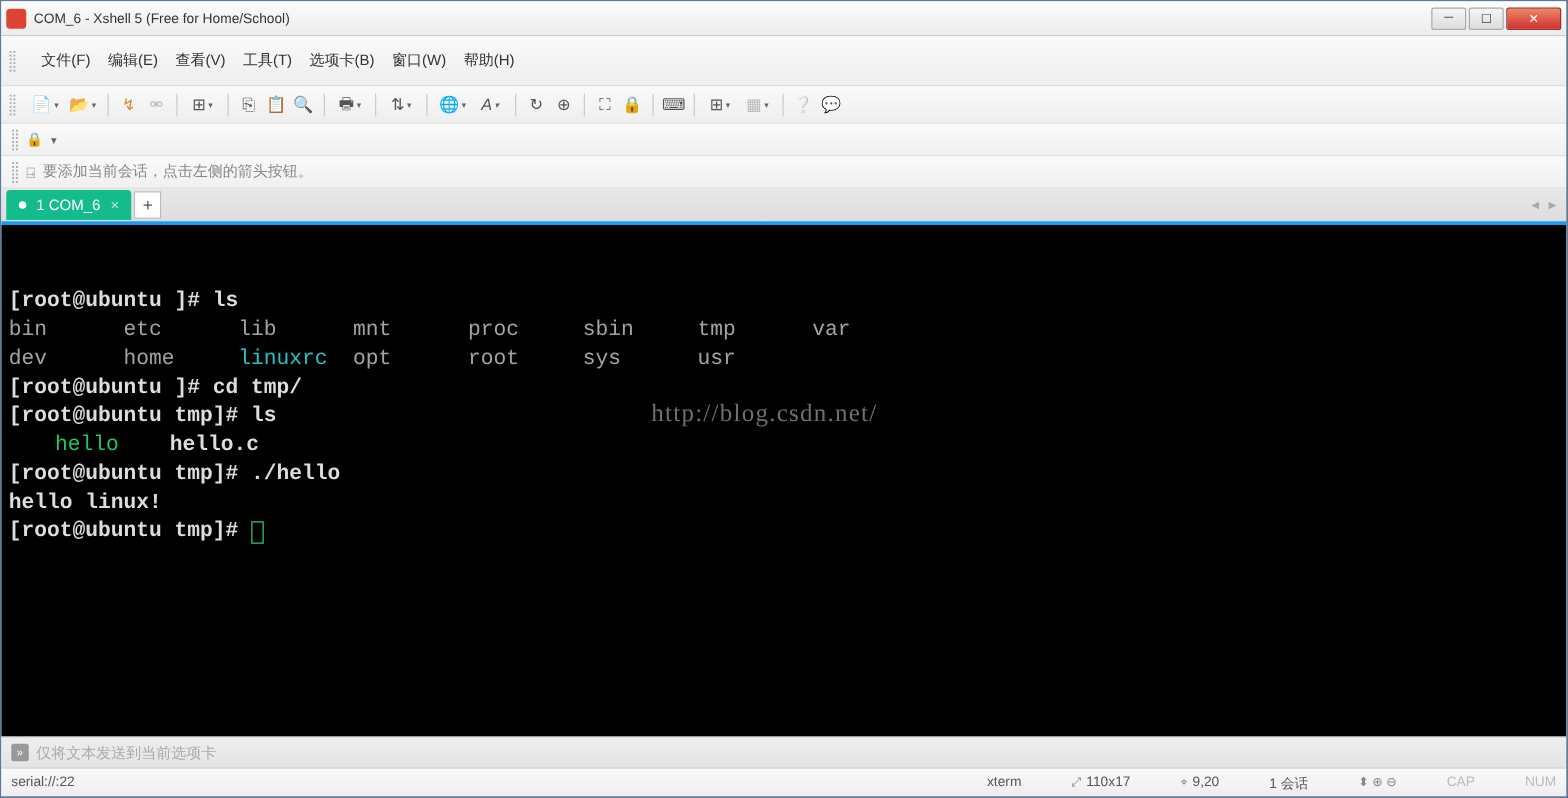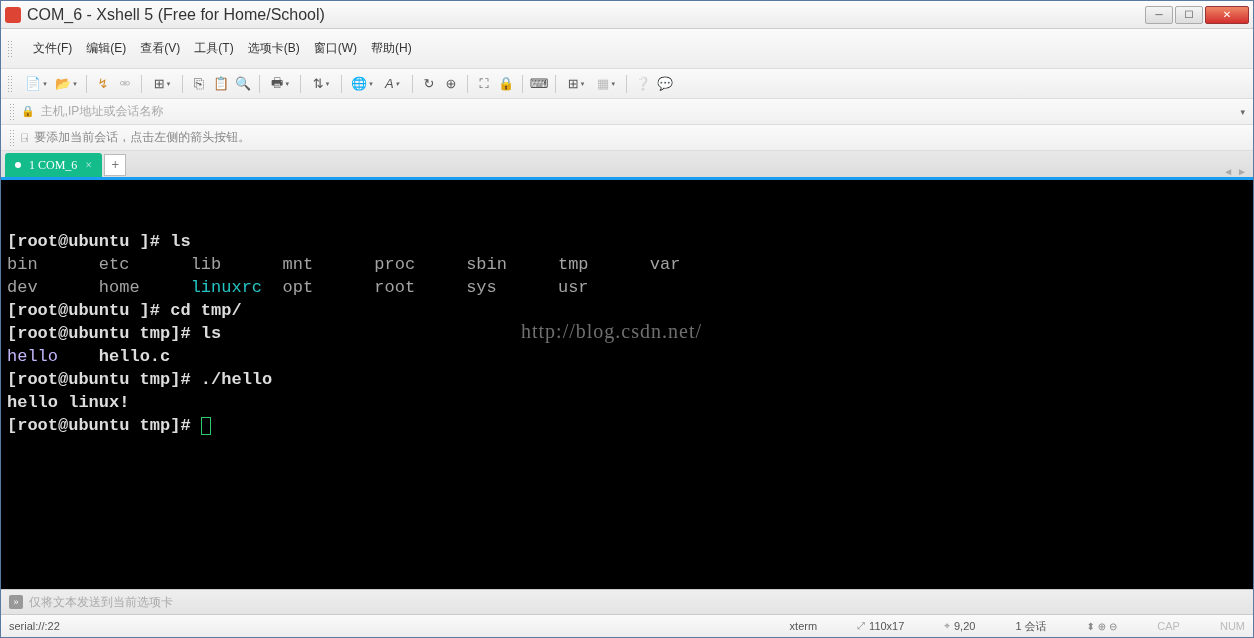--- a/index.html
+++ b/index.html
@@ -1,21 +1,21 @@
 <!DOCTYPE html>
 <html><head>
 <meta charset="utf-8">
 <style>
 * { margin: 0; padding: 0; box-sizing: border-box; }
 body { font-family: "Microsoft YaHei", Tahoma, sans-serif; font-size: 12px; background: #f0f0f0; width: 1254px; height: 638px; overflow: hidden; display: flex; flex-direction: column; border: 1px solid #5a7aa0; }
 
 
 .titlebar { height: 28px; background: linear-gradient(#fdfdfd, #ebebeb); display: flex; align-items: center; padding: 0 4px; border-bottom: 1px solid #ccc; }
 .titlebar .icon { width: 16px; height: 16px; background: #d43; border-radius: 3px; margin-right: 6px; }
-.titlebar .title { flex: 1; color: #333; font-size: 16px; }
+.titlebar .title { flex: 1; color: #333; font-size: 11px; }
 .winbtns { display: flex; gap: 2px; }
 .winbtn { width: 28px; height: 18px; background: linear-gradient(#f5f5f5,#ddd); border: 1px solid #aaa; border-radius: 2px; display: flex; align-items: center; justify-content: center; font-size: 10px; color: #444; cursor: pointer; }
 .winbtn.close { background: linear-gradient(#e86,#d32e2e); color: #fff; width: 44px; border-color: #933; }
 
 
 .menubar { height: 40px; background: linear-gradient(#fafafa,#eee); display: flex; align-items: center; padding: 0 6px; border-bottom: 1px solid #ddd; gap: 14px; }
 .menubar span { color: #333; cursor: pointer; }
 
 
 .toolbar { height: 30px; background: linear-gradient(#fafafa,#eee); display: flex; align-items: center; padding: 0 6px; border-bottom: 1px solid #ddd; gap: 4px; }
@@ -29,34 +29,34 @@
 .grip { width: 6px; height: 18px; background-image: radial-gradient(#aaa 1px, transparent 1px); background-size: 3px 3px; margin-right: 6px; }
 .addrbar .lock { color: #aaa; font-size: 11px; margin-right: 6px; }
 .addrbar .placeholder { color: #aaa; flex: 1; }
 .addrbar .arrow { color: #666; font-size: 9px; }
 
 
 .hintbar { height: 26px; background: linear-gradient(#fafafa,#f0f0f0); display: flex; align-items: center; padding: 0 8px; border-bottom: 1px solid #ddd; color: #888; }
 .hintbar .hicon { margin-right: 6px; color: #888; }
 
 
-.tabbar { height: 26px; background: linear-gradient(#e8e8e8,#ddd); display: flex; align-items: flex-end; padding: 0 4px; font-family: Liberation Serif, serif; }
+.tabbar { height: 26px; background: linear-gradient(#e8e8e8,#ddd); display: flex; align-items: center; padding: 0 4px; }
 .tab { height: 24px; background: #14bc8b; color: #fff; display: flex; align-items: center; padding: 0 10px; border-radius: 3px 3px 0 0; font-size: 12px; gap: 8px; cursor: pointer; }
 .tab .dot { width: 6px; height: 6px; background: #fff; border-radius: 50%; }
 .tab .tclose { color: rgba(255,255,255,0.7); font-size: 12px; cursor: pointer; }
 .tab-add { width: 22px; height: 22px; background: #fff; border: 1px solid #bbb; display: flex; align-items: center; justify-content: center; margin-left: 2px; margin-bottom: 1px; cursor: pointer; color: #555; font-size: 14px; }
 .tabbar .spacer { flex: 1; }
 .tabbar .nav { color: #aaa; font-size: 10px; margin: 0 2px; }
 
 
 .termborder { height: 3px; background: #1a9cf0; }
 .terminal { flex: 1; background: #000; color: #ccc; font-family: Consolas, "Courier New", monospace; font-size: 17px; line-height: 23px; padding: 4px 6px; white-space: pre; overflow: hidden; position: relative; }
 .terminal .prompt { color: #ddd; font-weight: bold; }
 .terminal .dir { color: #a3a3a3; }
-.terminal .exe { color: #c4b5fd; }
+.terminal .exe { color: #22c55e; margin-left: 37px; }
 .terminal .link { color: #25c4c4; }
 .cursor { display: inline-block; width: 10px; height: 18px; border: 1px solid #2ecb70; vertical-align: text-bottom; }
 .watermark { position: absolute; top: 140px; left: 520px; color: #6f6f6f; font-family: SimSun, serif; font-size: 20px; letter-spacing: 1px; }
 
 
 .bottominput { height: 26px; background: linear-gradient(#eee,#e4e4e4); display: flex; align-items: center; padding: 0 8px; border-top: 1px solid #ccc; border-bottom: 1px solid #ccc; color: #aaa; }
 .bottominput .sicon { background: #999; color: #fff; width: 14px; height: 14px; display: inline-flex; align-items: center; justify-content: center; font-size: 9px; margin-right: 6px; border-radius: 2px; }
 
 
 .statusbar { height: 22px; background: linear-gradient(#fafafa,#eee); display: flex; align-items: center; padding: 0 8px; color: #555; font-size: 11px; gap: 22px; }
@@ -120,21 +120,20 @@
   <div class="tbtn wdrop">⊞<span class="drop">▾</span></div>
   <div class="tbtn wdrop" style="color:#bbb">▦<span class="drop">▾</span></div>
   <div class="sep"></div>
   <div class="tbtn">❔</div>
   <div class="tbtn">💬</div>
 </div>
 
 <div class="addrbar">
   <div class="grip"></div>
   <span class="lock">🔒</span>
-  <span class="placeholder">主机,IP地址或会话名称</span>
   <span class="arrow">▾</span>
 </div>
 
 <div class="hintbar">
   <div class="grip"></div>
   <span class="hicon">⍈</span>
   <span>要添加当前会话，点击左侧的箭头按钮。</span>
 </div>
 
 <div class="tabbar">

